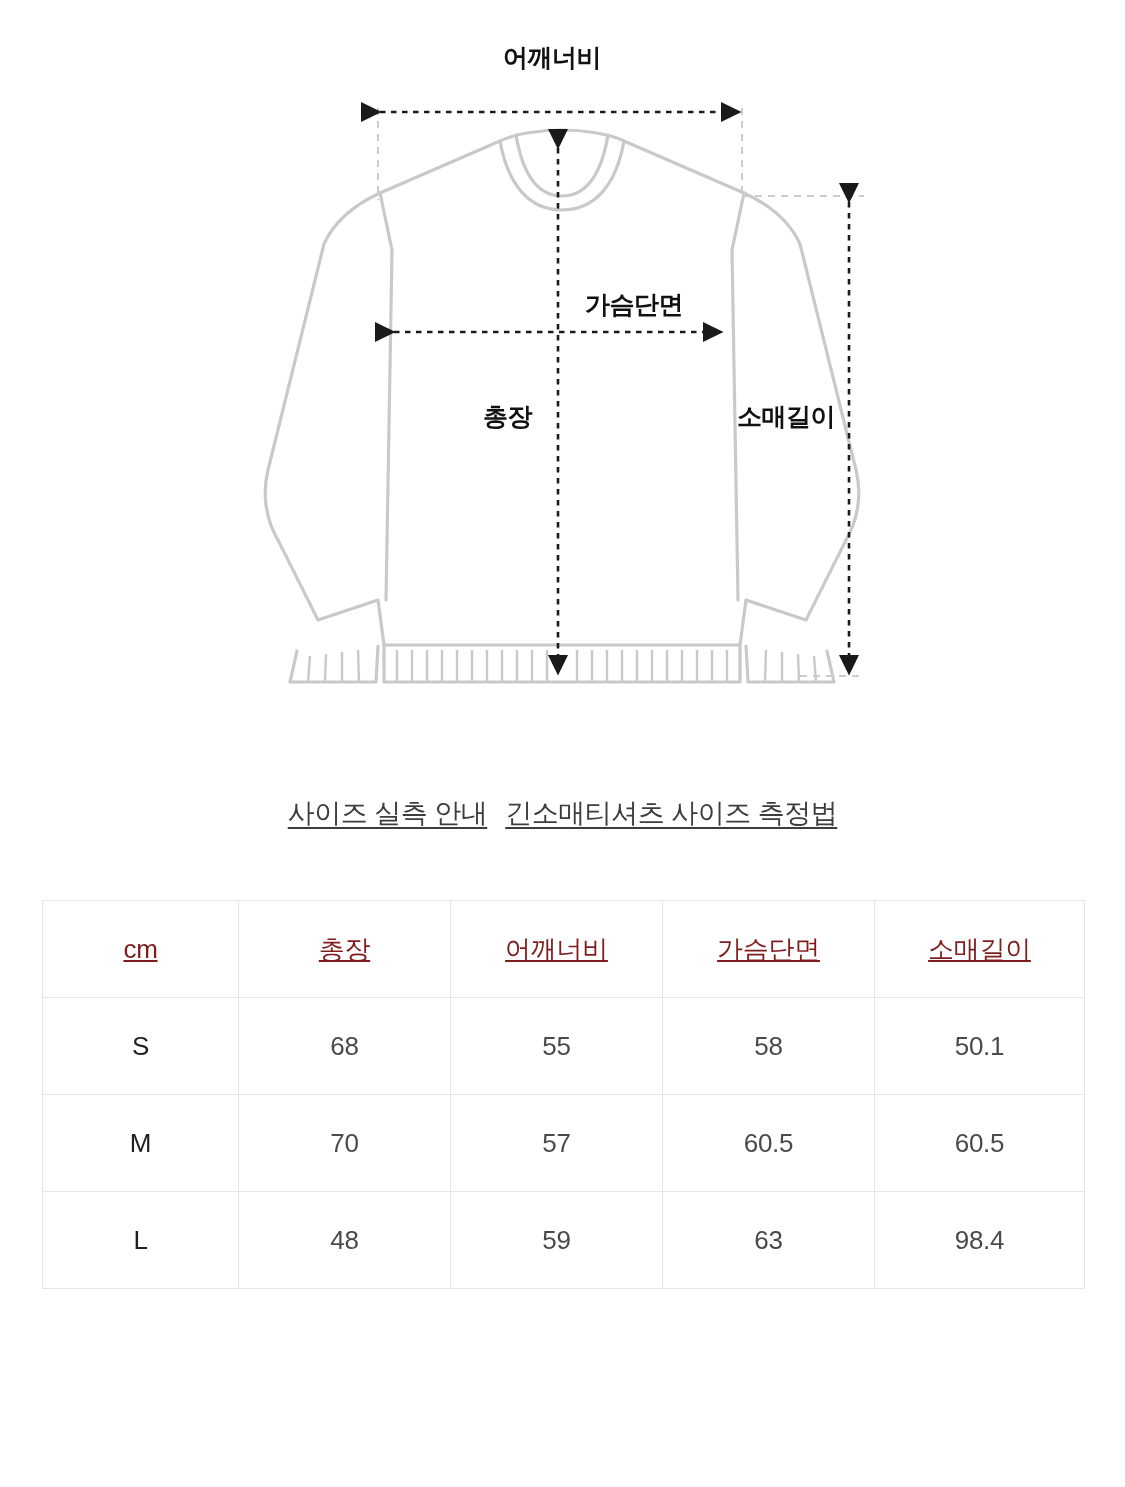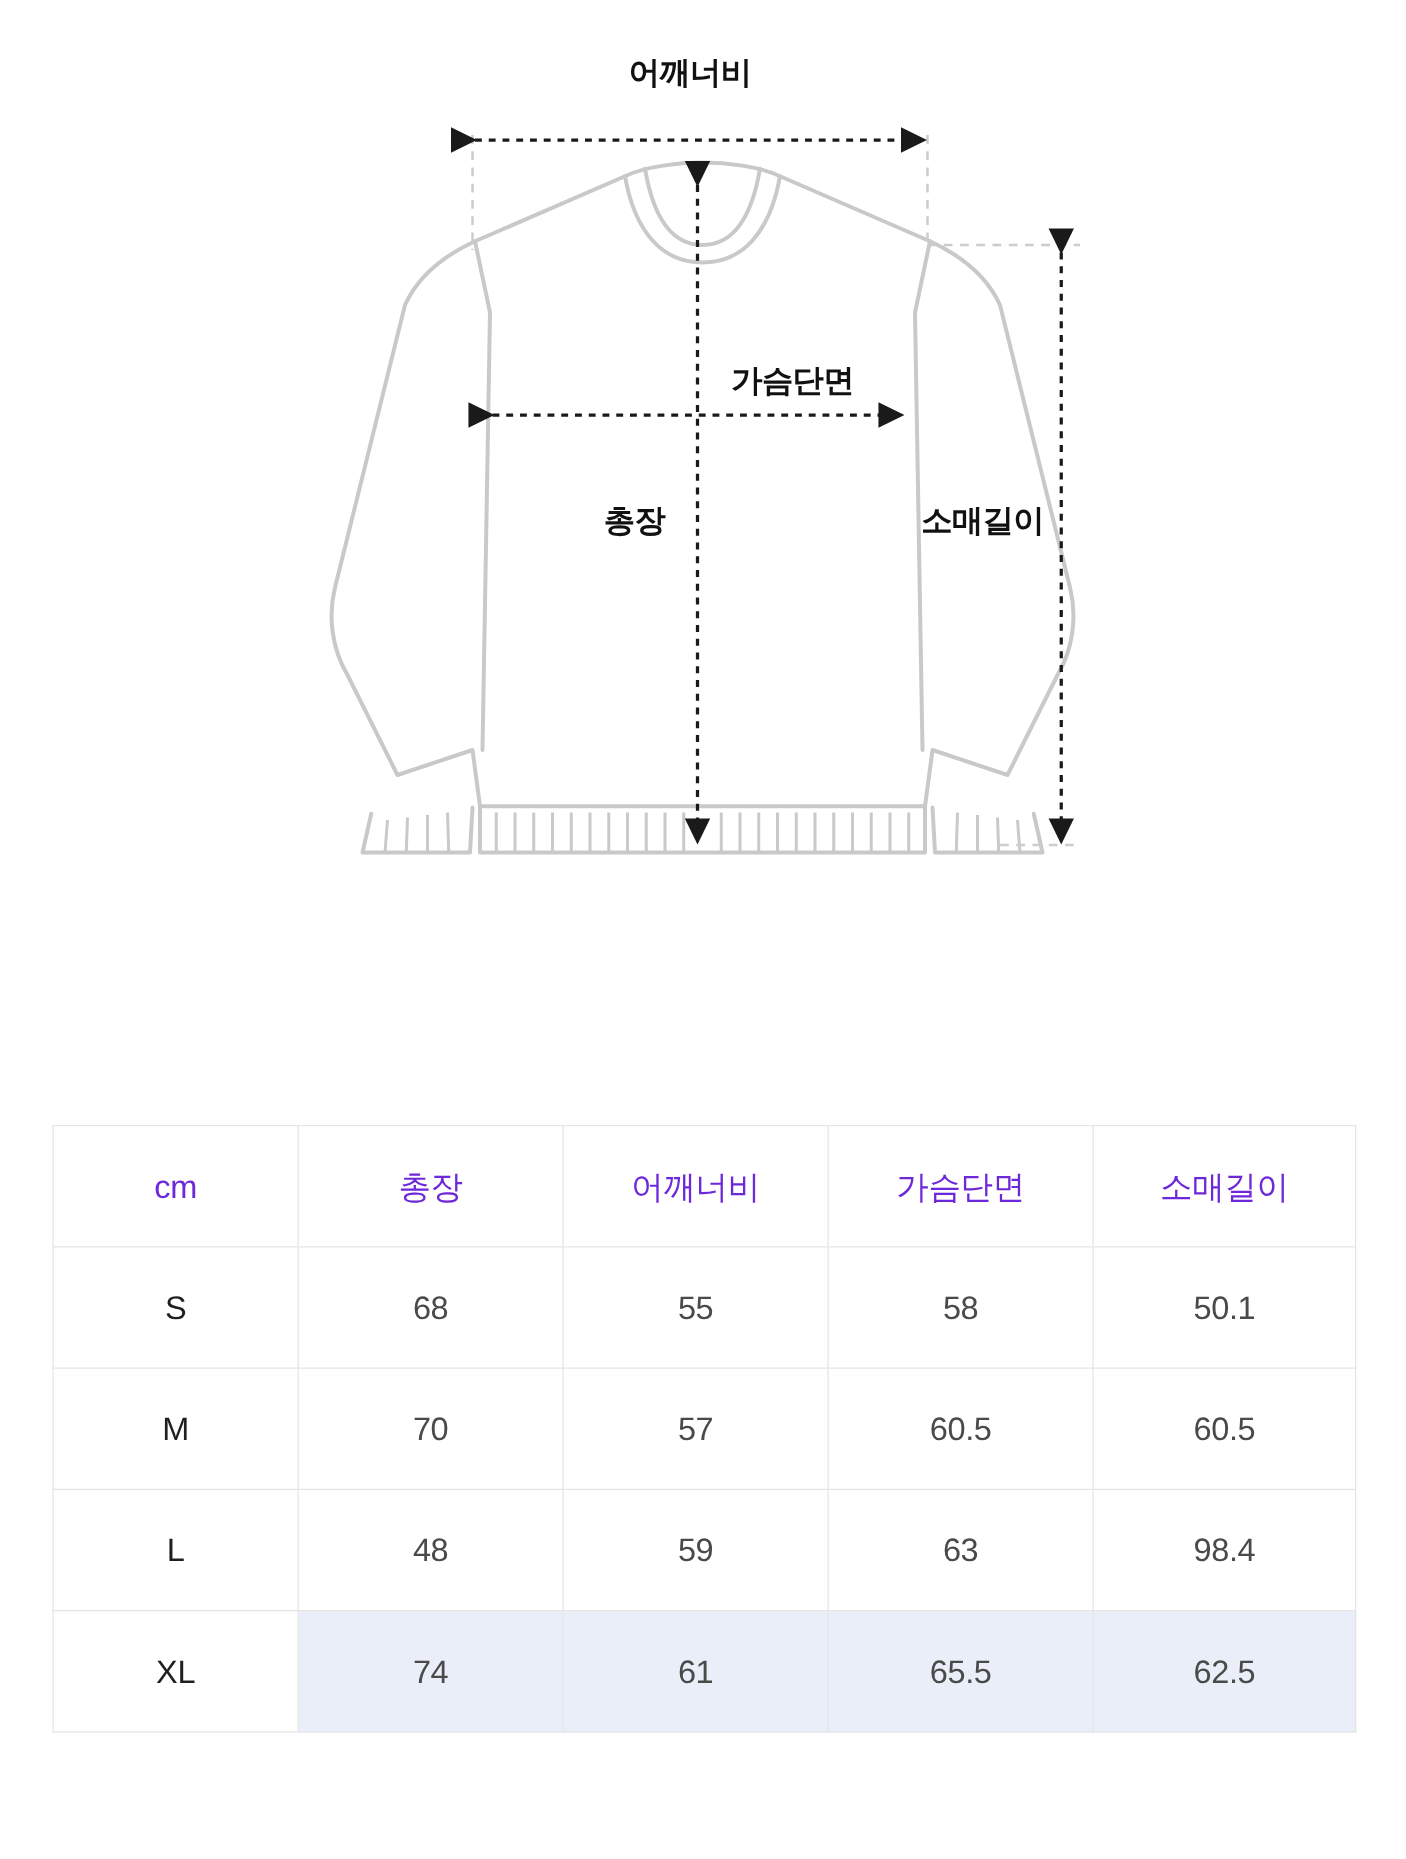--- a/index.html
+++ b/index.html
@@ -78,23 +78,24 @@
     border: 1px solid #e5e5e5;
     height: 94px;
     text-align: center;
     vertical-align: middle;
     font-size: 26px;
     font-weight: 400;
     color: #4a4a4a;
     letter-spacing: -0.3px;
   }
   .size-table thead th {
-    color: #6d28d9;
+    color: #7f1d1d;
     font-weight: 400;
     background: #ffffff;
+    text-decoration: underline;
   }
   .size-table tbody th {
     color: #1f1f1f;
     font-weight: 400;
   }
   .size-table col.c0 { width: 196px; }
   .size-table col.c1 { width: 212px; }
   .size-table col.c2 { width: 212px; }
   .size-table col.c3 { width: 212px; }
   .size-table col.c4 { width: 210px; }
@@ -207,20 +208,23 @@
         <line x1="849" y1="202" x2="849" y2="674"></line>
       </g>
     </svg>
 
     <div class="diag-label" id="lbl-shoulder">어깨너비</div>
     <div class="diag-label" id="lbl-chest">가슴단면</div>
     <div class="diag-label" id="lbl-length">총장</div>
     <div class="diag-label" id="lbl-sleeve">소매길이</div>
   </div>
 
+  <div class="links-row">
+    <a>사이즈 실측 안내</a><span class="gap"></span><a>긴소매티셔츠 사이즈 측정법</a>
+  </div>
 
   <table class="size-table">
     <colgroup>
       <col class="c0">
         <col class="c1">
         <col class="c2">
         <col class="c3">
         <col class="c4">
     </colgroup>
     <thead>
@@ -247,23 +251,16 @@
         <td>60.5</td>
         <td>60.5</td>
       </tr>
       <tr>
         <th>L</th>
         <td>48</td>
         <td>59</td>
         <td>63</td>
         <td>98.4</td>
       </tr>
-      <tr class="highlight">
-        <th>XL</th>
-        <td>74</td>
-        <td>61</td>
-        <td>65.5</td>
-        <td>62.5</td>
-      </tr>
     </tbody>
   </table>
 
 </div>
 
 </body></html>

